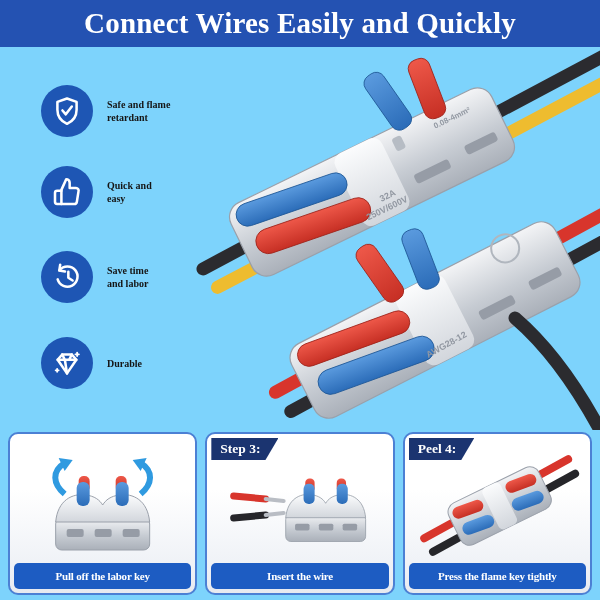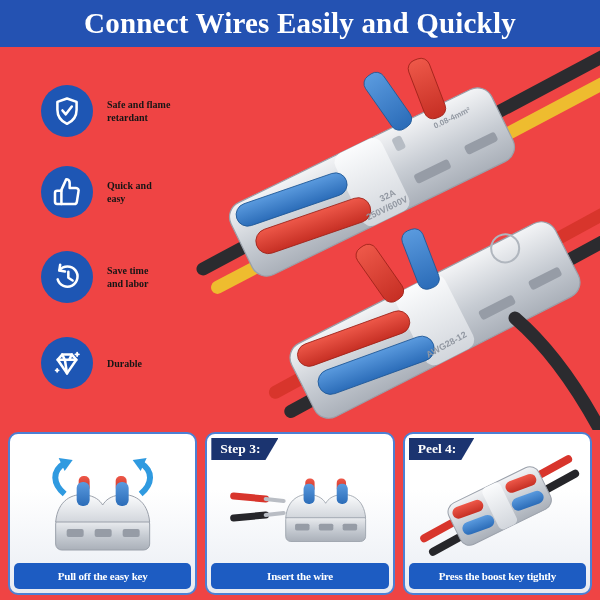--- a/index.html
+++ b/index.html
@@ -1,16 +1,16 @@
 <!DOCTYPE html>
 <html><head>
 <meta charset="utf-8">
 <style>
   html,body{margin:0;padding:0;background:#fff;}
-  .page{position:relative;width:600px;height:600px;background:#ef4444;overflow:hidden;
+  .page{position:relative;width:600px;height:600px;background:#7dd3fc;overflow:hidden;
         font-family:"Liberation Serif","DejaVu Serif",serif;}
   
   .header{position:absolute;top:0;left:0;width:600px;height:47px;background:#2452b2;
           display:flex;align-items:center;justify-content:center;}
   .header h1{margin:0;color:#fff;font-size:29px;font-weight:bold;letter-spacing:.2px;}
   
   .feature{position:absolute;left:41px;display:flex;align-items:center;gap:14px;height:52px;}
   .f1{top:85px}.f2{top:166px}.f3{top:251px}.f4{top:337px}
   .ficon{width:52px;height:52px;border-radius:50%;background:#1e56b4;flex:0 0 52px;
          display:flex;align-items:center;justify-content:center;}
@@ -172,21 +172,21 @@
           <rect x="-8" y="9" width="17" height="8" rx="2" fill="#969ca6"></rect>
           <rect x="20" y="9" width="17" height="8" rx="2" fill="#969ca6"></rect>
         </g>
         <g fill="none" stroke="#2f9ae0" stroke-width="6">
           <path d="M30 40 C18 30 17 17 30 9"></path>
           <path d="M24 4 L38 6 L30 17 Z" fill="#2f9ae0" stroke="none"></path>
           <path d="M106 40 C118 30 119 17 106 9"></path>
           <path d="M112 4 L98 6 L106 17 Z" fill="#2f9ae0" stroke="none"></path>
         </g>
       </svg>
-      <div class="caption">Pull off the easy key</div>
+      <div class="caption">Pull off the labor key</div>
     </div>
 
     <div class="panel">
       <svg class="stepimg" viewBox="0 0 136 106">
         <g stroke-linecap="round">
           <line x1="2" y1="42" x2="34" y2="45" stroke="#d8352c" stroke-width="7"></line>
           <line x1="34" y1="45" x2="52" y2="47" stroke="#b9bdc4" stroke-width="4"></line>
           <line x1="2" y1="64" x2="34" y2="61" stroke="#26262a" stroke-width="7"></line>
           <line x1="34" y1="61" x2="52" y2="59" stroke="#b9bdc4" stroke-width="4"></line>
         </g>
@@ -217,17 +217,17 @@
           <line x1="-80" y1="12" x2="82" y2="4" stroke="#26262a" stroke-width="8" stroke-linecap="round"></line>
           <rect x="-50" y="-23" width="100" height="46" rx="10" fill="url(#gbody)" stroke="#9aa0aa" stroke-width="1"></rect>
           <rect x="-10" y="-23" width="20" height="46" rx="5" fill="url(#ghump)"></rect>
           <rect x="-46" y="-17" width="32" height="12" rx="6" fill="url(#gred)" transform="rotate(6 -30 -11)"></rect>
           <rect x="-44" y="1" width="33" height="13" rx="6.5" fill="url(#gblue)" transform="rotate(6 -28 8)"></rect>
           <rect x="13" y="-17" width="32" height="12" rx="6" fill="url(#gred)" transform="rotate(6 29 -11)"></rect>
           <rect x="11" y="1" width="33" height="13" rx="6.5" fill="url(#gblue)" transform="rotate(6 27 8)"></rect>
         </g>
       </svg>
       <div class="flag">Peel 4:</div>
-      <div class="caption">Press the boost key tightly</div>
+      <div class="caption">Press the flame key tightly</div>
     </div>
 
   </div>
 </div>
 
 </body></html>

